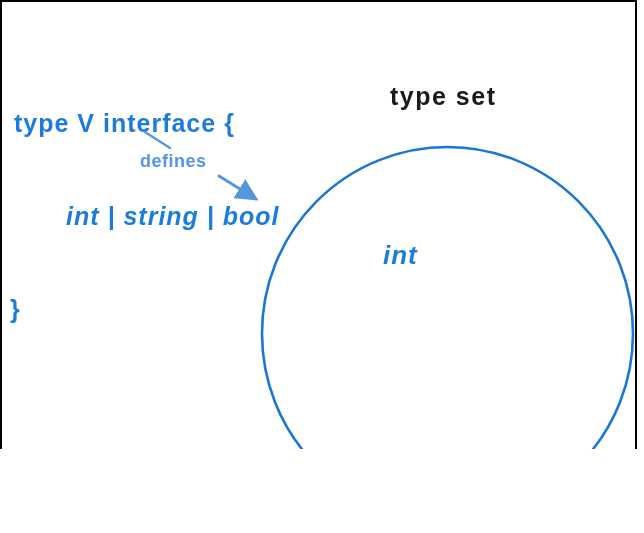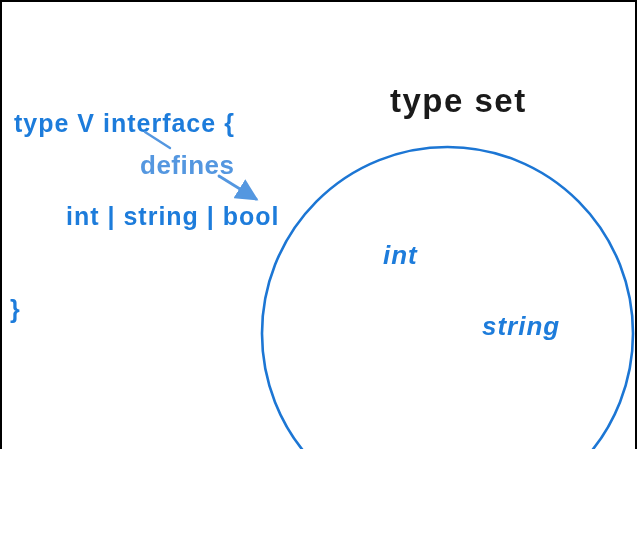--- a/index.html
+++ b/index.html
@@ -35,27 +35,27 @@
     position: absolute;
     font-weight: bold;
     white-space: pre;
     line-height: 1;
   }
   .code {
     font-size: 25px;
     letter-spacing: 1px;
     line-height: 31px;
   }
-  .code .indent { padding-left: 52px; }
+  .code .indent { padding-left: 52px; font-style: italic; }
   .defines {
-    font-size: 26px;
+    font-size: 18px;
     letter-spacing: 0.5px;
   }
   .title {
-    font-size: 33px;
+    font-size: 25px;
     letter-spacing: 1.5px;
   }
   .member {
     font-size: 26px;
     letter-spacing: 1px;
     font-style: italic;
   }
   svg.overlay {
     position: absolute;
     left: 0; top: 0;
@@ -75,21 +75,20 @@
     <div>type V interface {</div>
     <div class="indent">int | string | bool</div>
     <div style="margin-left:-4px;">}</div>
   </div>
 
   <div class="txt defines" style="left: 140px; top: 152px; color: rgb(84, 151, 224);">defines</div>
 
   <div class="txt title" style="left: 390px; top: 84px; color: rgb(26, 26, 26);">type set</div>
 
   <div class="txt member" style="left: 383px; top: 242px; color: rgb(29, 124, 219);">int</div>
-  <div class="txt member" style="left: 482px; top: 313px; color: rgb(29, 124, 219);">string</div>
 
   <svg class="overlay" viewBox="0 0 644 533">
     <defs>
       <marker id="arrowhead" markerWidth="9" markerHeight="8" refX="7" refY="4" orient="auto" markerUnits="strokeWidth">
         <path d="M0,0 L8,4 L0,8 z" fill="#5497e0"></path>
       </marker>
     </defs>
 
     <ellipse cx="447.5" cy="333.5" rx="185.5" ry="186.5" fill="none" stroke-width="2.6" stroke="#1c76d4"></ellipse>
 

